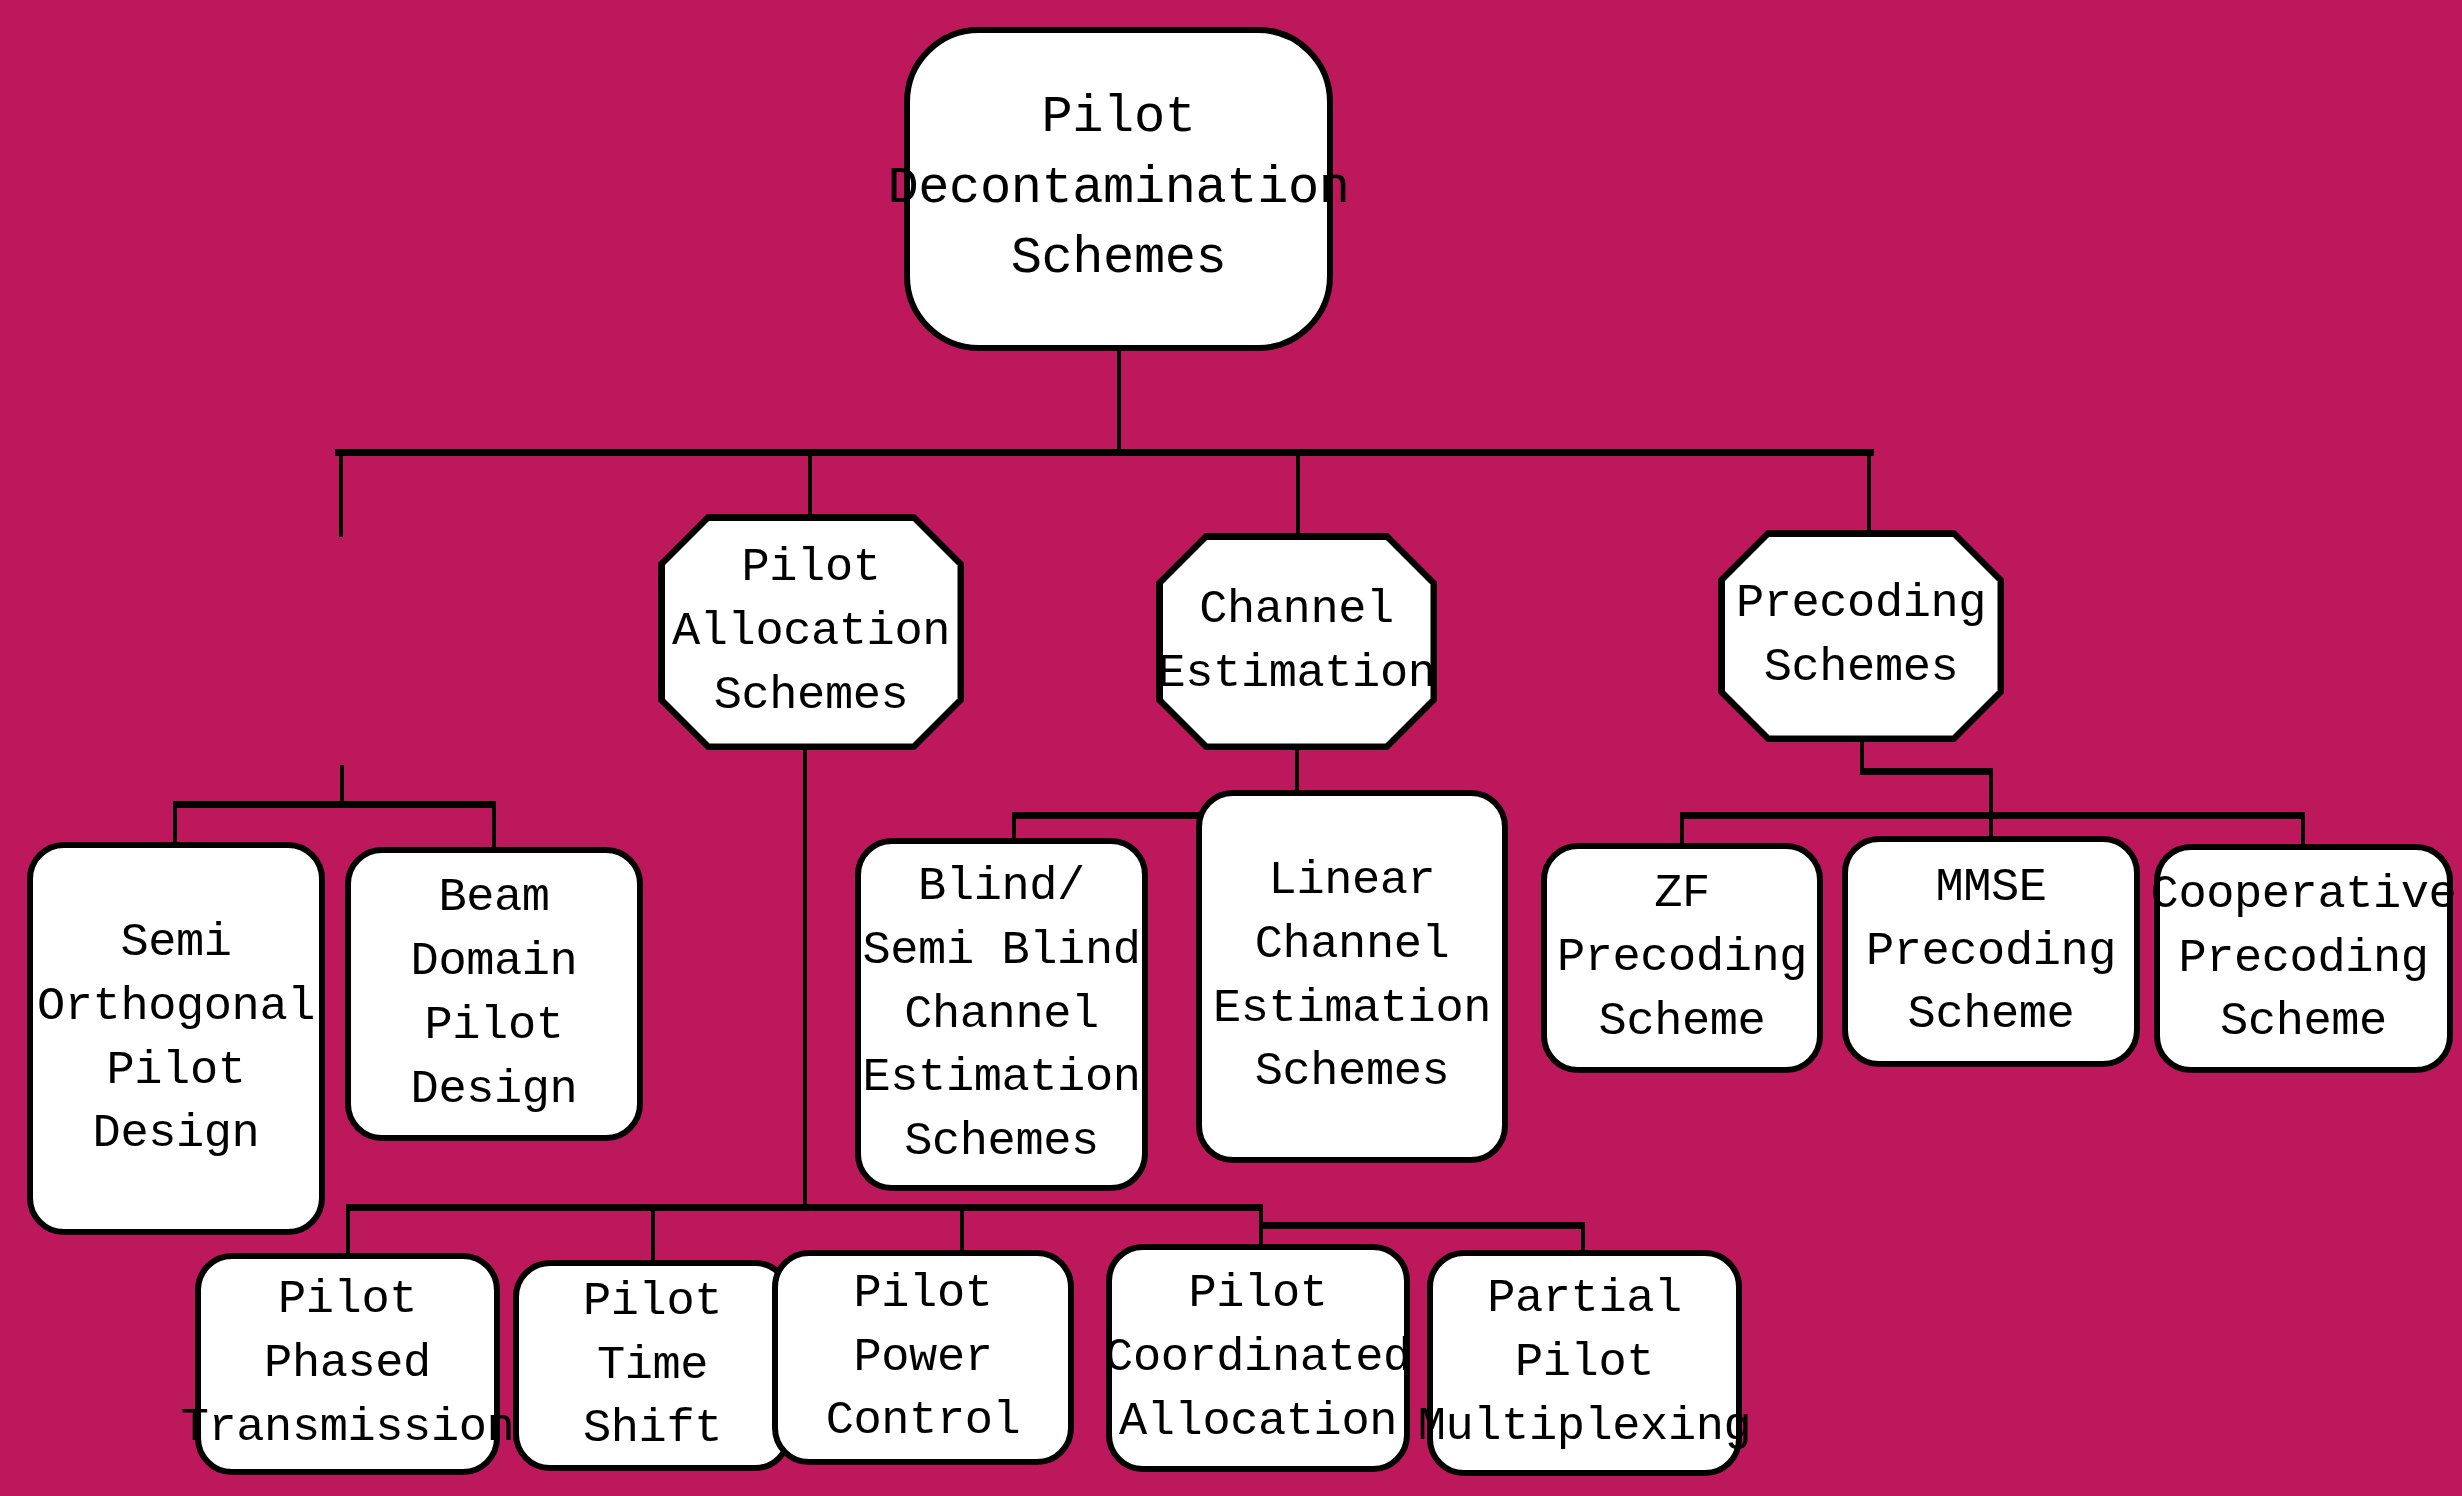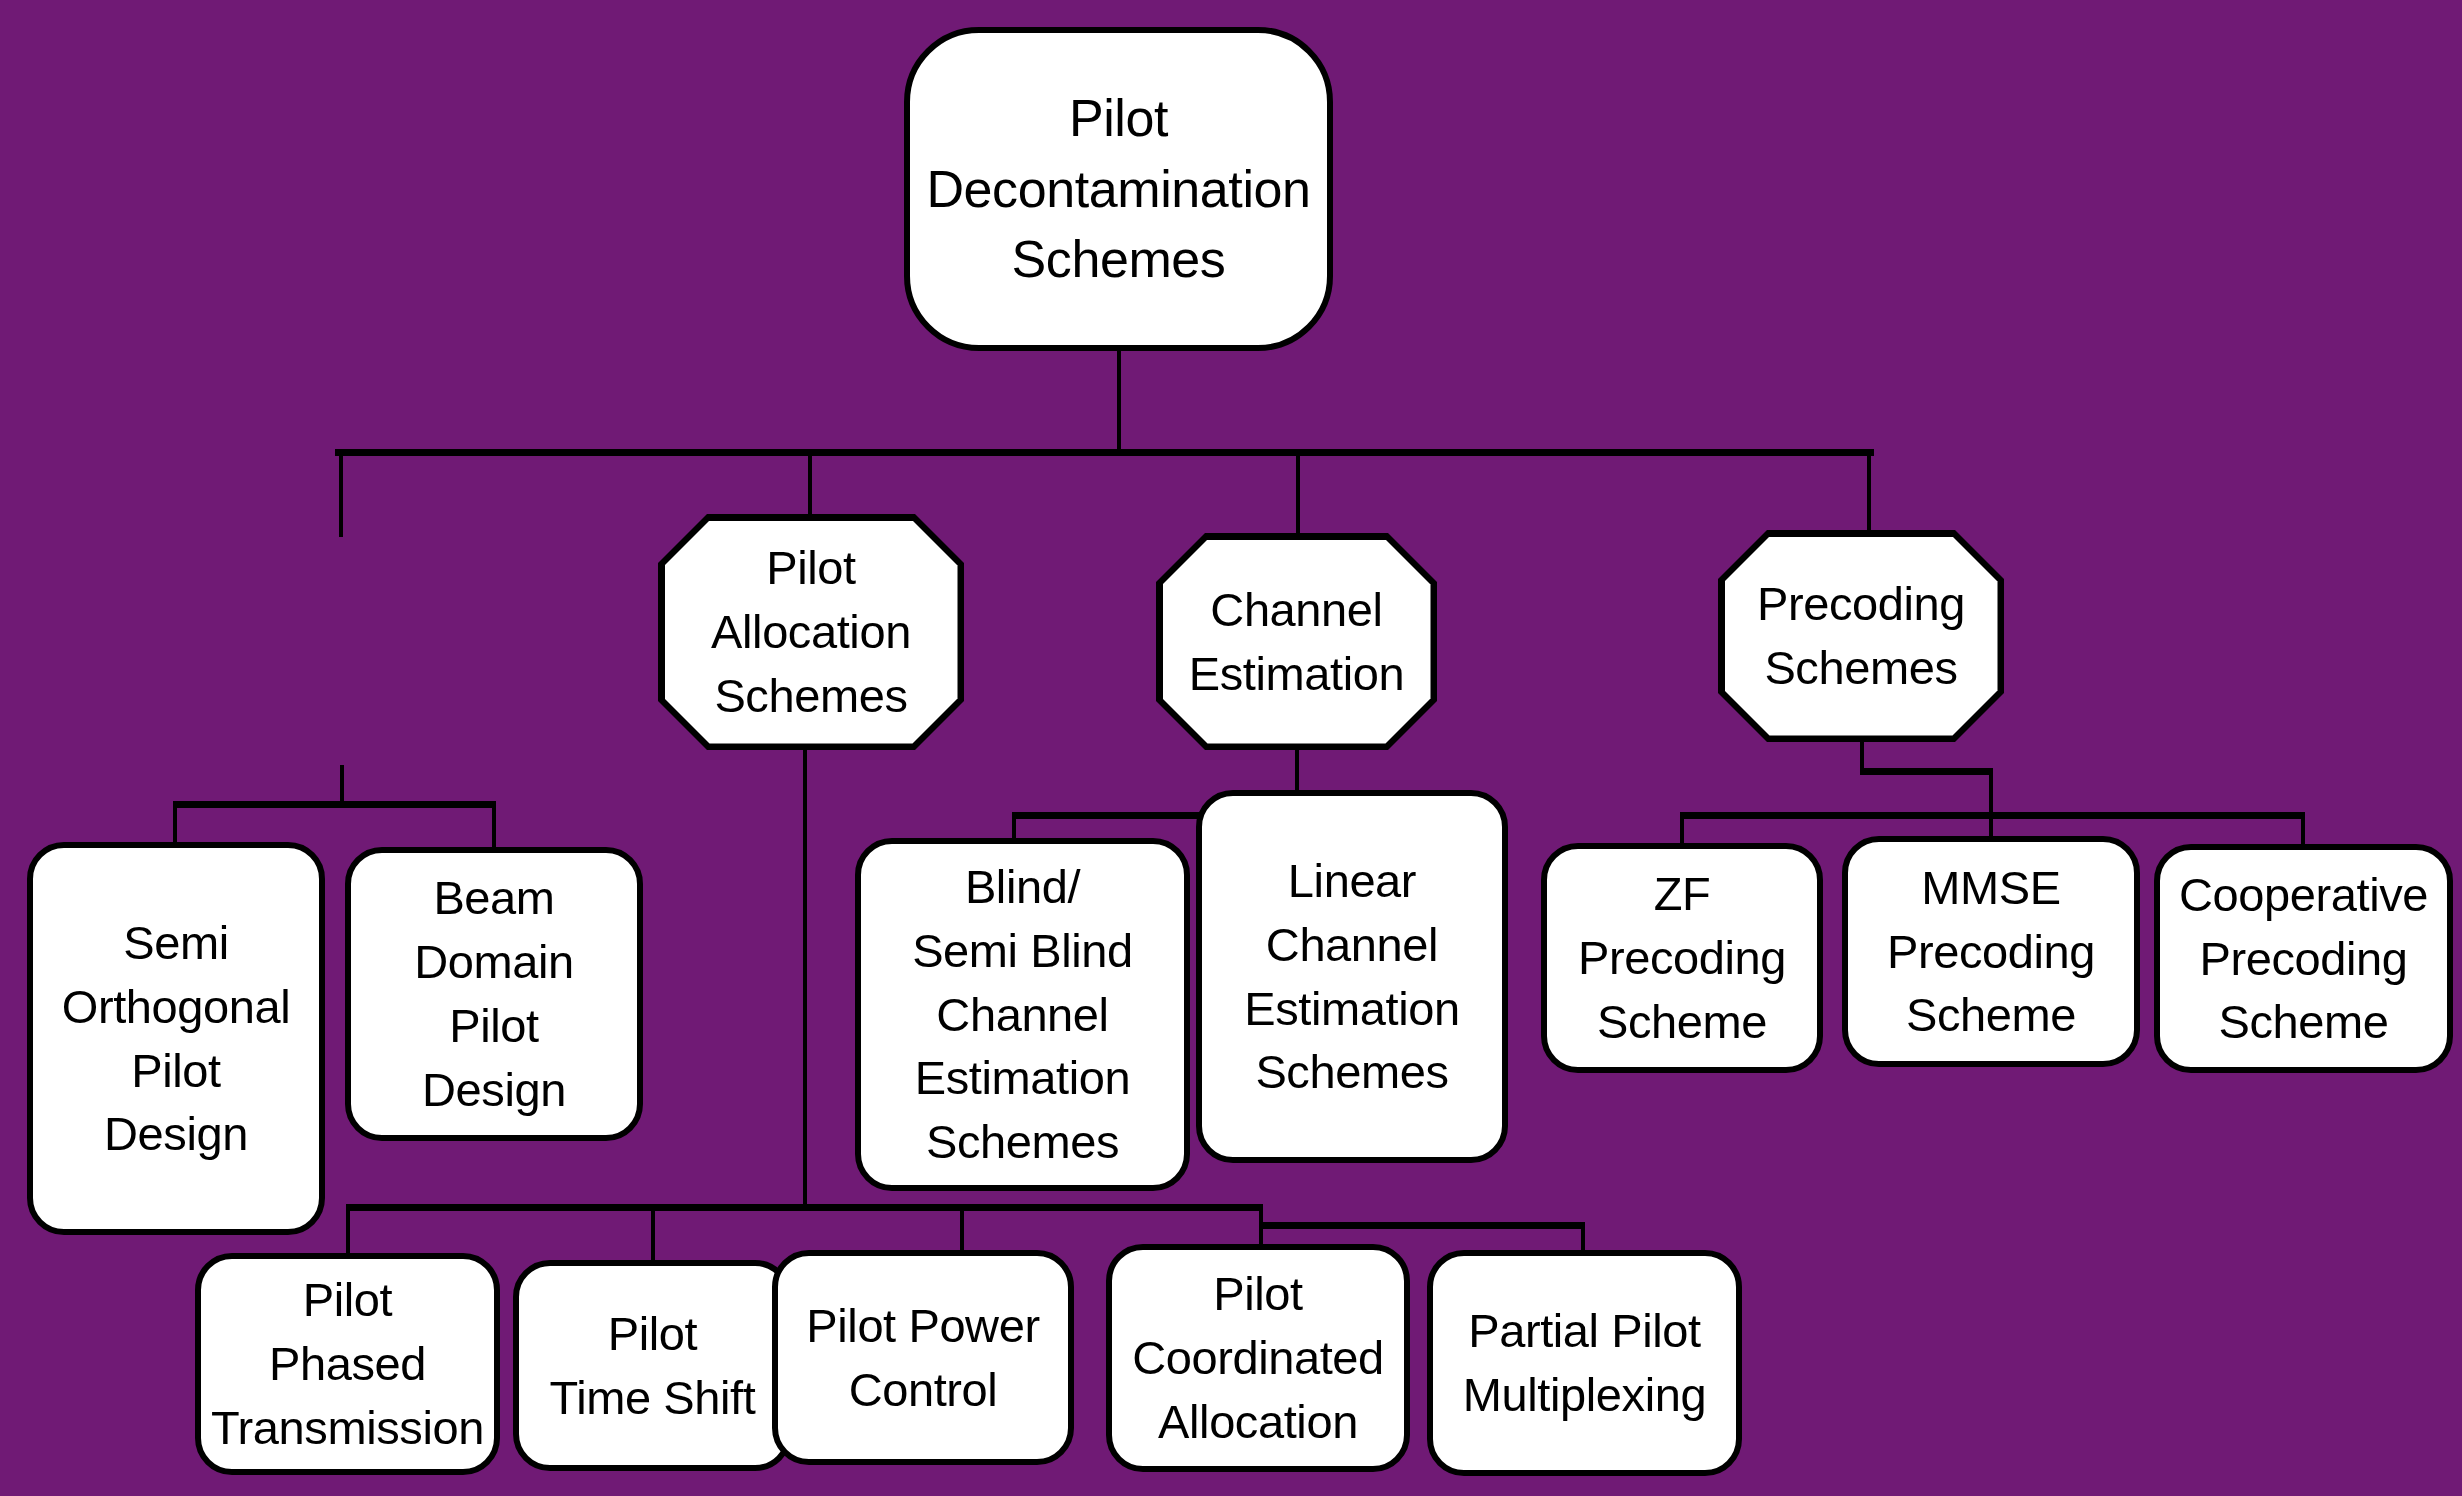--- a/index.html
+++ b/index.html
@@ -1,20 +1,20 @@
 <!DOCTYPE html>
 <html style="font-size:13px"><head>
 <meta charset="utf-8">
 <style>
   html,body{margin:0;padding:0;background:#ffffff;}
   #canvas{
     position:relative;
     width:2462px;height:1496px;
-    background:#701a75;
-    font-family:Liberation Sans, sans-serif;
+    background:#be185d;
+    font-family:Liberation Mono, monospace;
     color:#000;
     overflow:hidden;
   }
   .box{
     position:absolute;
     display:flex;align-items:center;justify-content:center;
     text-align:center;
     box-sizing:border-box;
   }
   .rounded{
@@ -111,21 +111,21 @@
 Orthogonal
 Pilot
 Design</span>
   </div>
   <div class="box rounded" style="left:345px;top:847px;width:298px;height:294px;">
     <span class="lbl">Beam
 Domain
 Pilot
 Design</span>
   </div>
-  <div class="box rounded" style="left:855px;top:838px;width:335px;height:353px;">
+  <div class="box rounded" style="left:855px;top:838px;width:293px;height:353px;">
     <span class="lbl">Blind/
 Semi Blind
 Channel
 Estimation
 Schemes</span>
   </div>
   <div class="box rounded" style="left:1196px;top:790px;width:312px;height:373px;">
     <span class="lbl">Linear
 Channel
 Estimation

